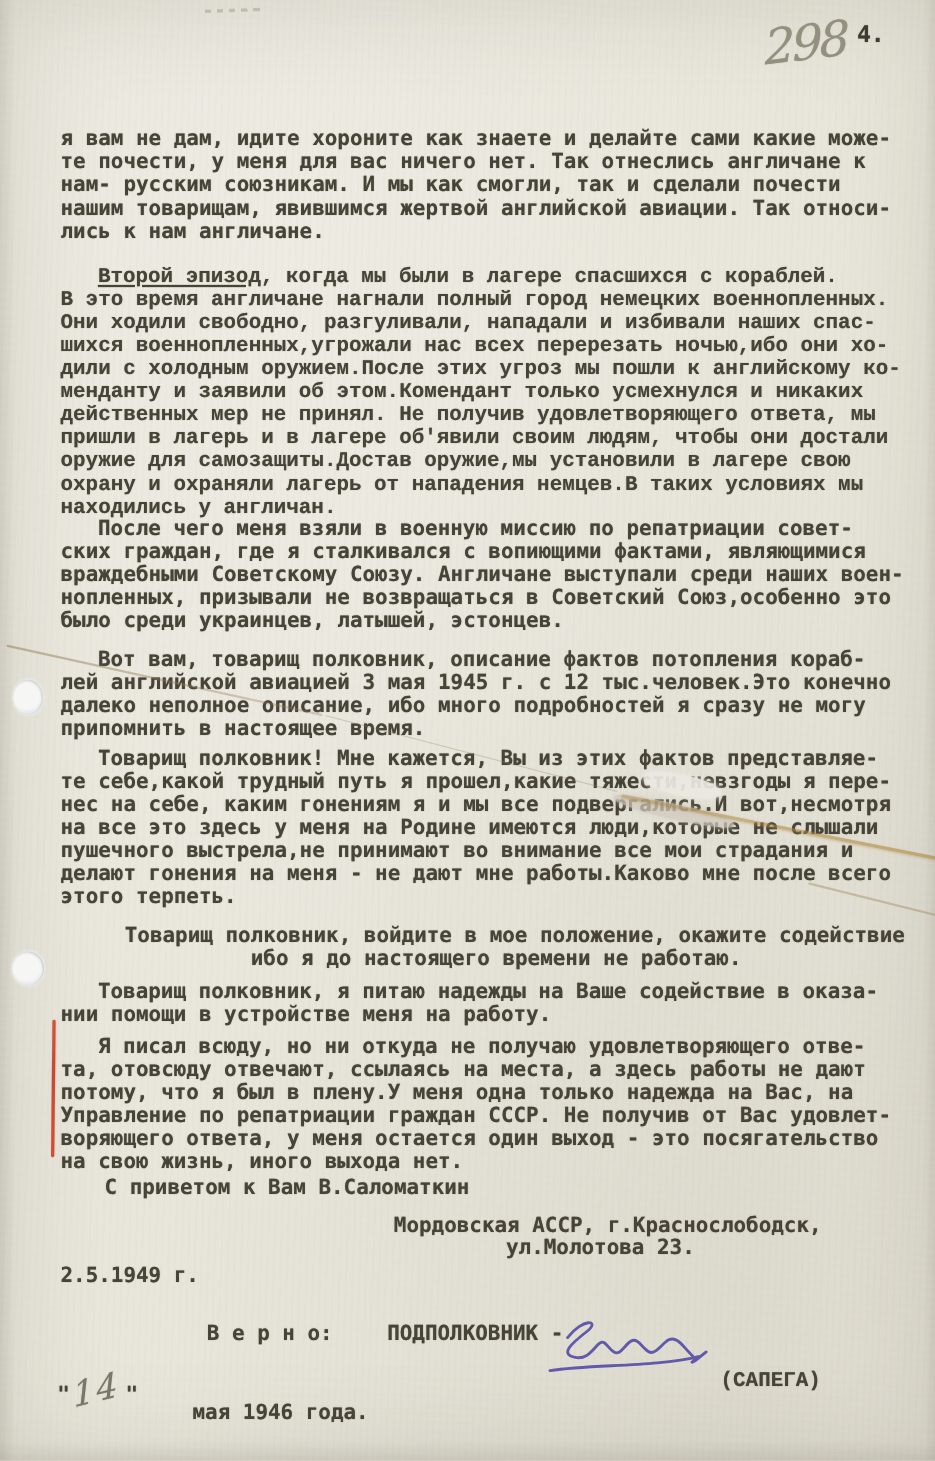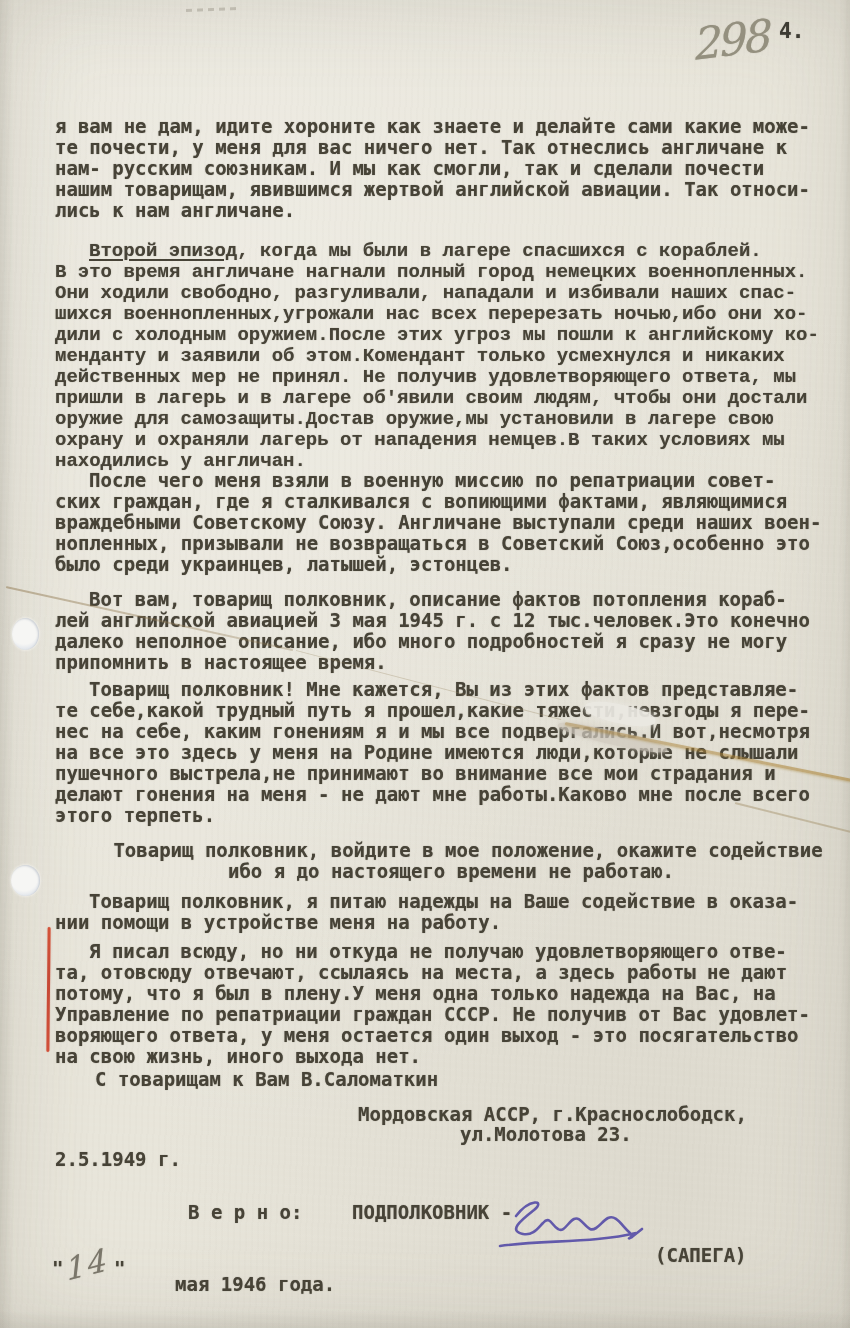--- a/index.html
+++ b/index.html
@@ -111,35 +111,35 @@
 ибо я до настоящего времени не работаю.</p>
   <p class="para indent" style="top:860px;margin-top:31px;">Товарищ полковник, я питаю надежды на Ваше содействие в оказа-
 нии помощи в устройстве меня на работу.</p>
   <p class="para indent" style="top:941px;">Я писал всюду, но ни откуда не получаю удовлетворяющего отве-
 та, отовсюду отвечают, ссылаясь на места, а здесь работы не дают
 потому, что я был в плену.У меня одна только надежда на Вас, на
 Управление по репатриации граждан СССР. Не получив от Вас удовлет-
 воряющего ответа, у меня остается один выход - это посягательство
 на свою жизнь, иного выхода нет.</p>
 
-  <div class="typed" style="left:95px;top:1069px;">С товарищам к Вам В.Саломаткин</div>
+  <div class="typed" style="left:95px;top:1069px;">С приветом к Вам В.Саломаткин</div>
   <div class="typed" style="left:358px;top:1104px;">Мордовская АССР, г.Краснослободск,</div>
   <div class="typed" style="left:460px;top:1124px;text-align:center;">ул.Молотова 23.</div>
   <div class="typed" style="left:55px;top:1149px;">2.5.1949 г.</div>
 
   <div class="typed" style="left:188px;top:1202px;">В е р н о:</div>
   <div class="typed" style="left:352px;top:1202px;">ПОДПОЛКОВНИК -</div>
 
   <svg class="sig-svg" width="192" height="64" viewBox="0 0 192 64">
     <g fill="none" stroke="#584fa8" stroke-width="2.6" stroke-linecap="round" opacity="0.92">
       <path d="M38,20 C52,2 68,4 56,14 C42,25 30,35 45,38 C55,40 60,32 65,27 C72,19 74,30 80,33 C86,37 90,26 96,23 C102,20 106,30 112,33 C118,36 124,25 130,22 C138,18 144,30 152,37"></path>
       <path d="M22,50 C62,44 118,47 158,37 C152,42 148,44 154,41 L164,33"></path>
     </g>
   </svg>
-  <div class="typed" style="left:655px;top:1245px;">(САПЕГА)</div>
+  <div class="typed" style="left:655px;top:1245px;font-family:Liberation Mono, monospace;">(САПЕГА)</div>
 
   <div class="typed" style="left:52px;top:1258px;">"</div>
   <div class="hand-day" style="left:66px;top:1246px;">14</div>
   <div class="typed" style="left:114px;top:1258px;">"</div>
   <div class="typed" style="left:175px;top:1274px;">мая 1946 года.</div>
 
   <div class="red-mark"></div>
 
   <div class="hole" style="left:12px;top:618px;width:27px;height:32px;"></div>
   <div class="hole" style="left:11px;top:865px;width:29px;height:31px;"></div>

